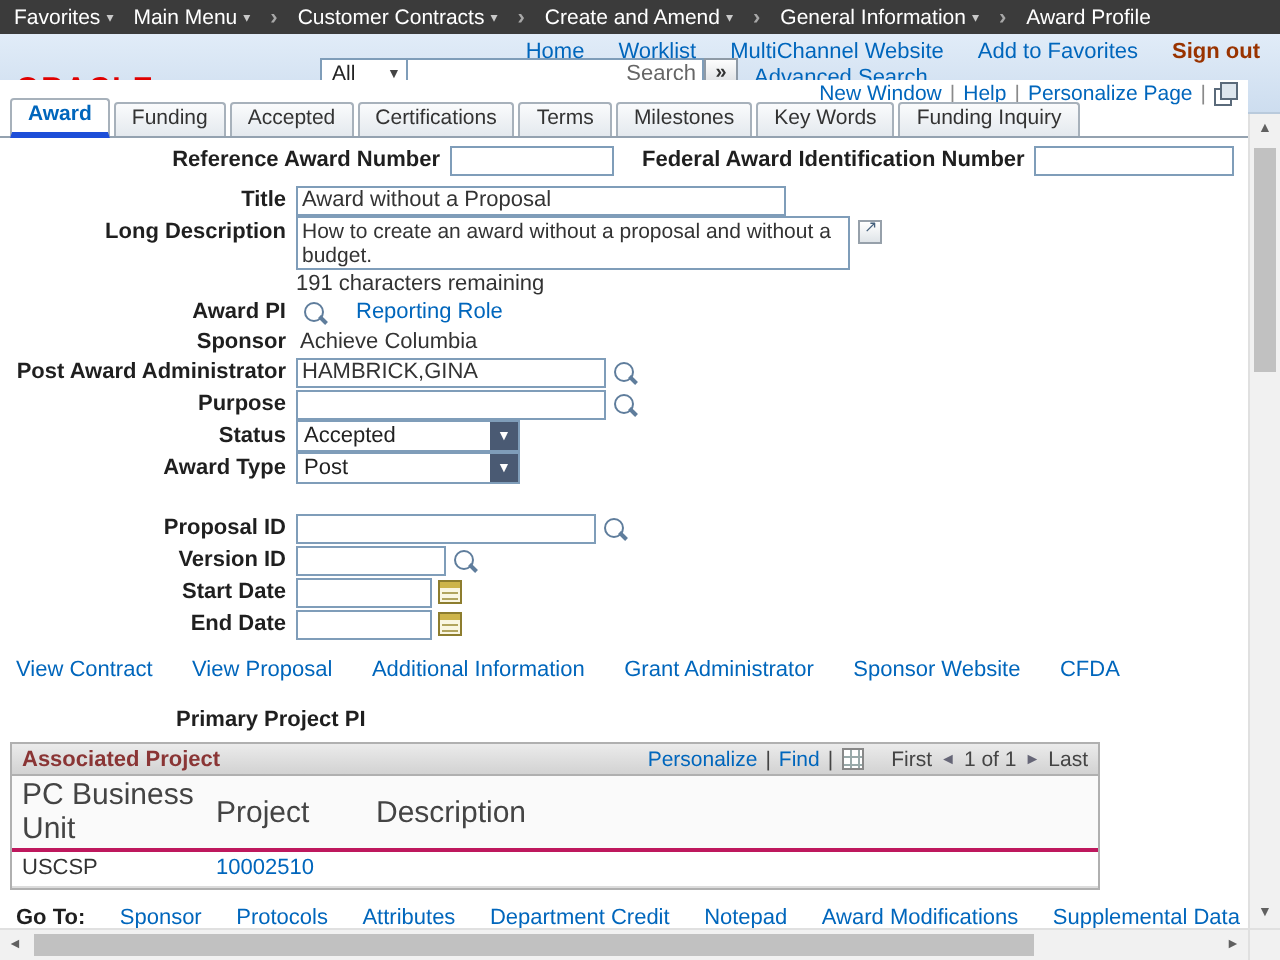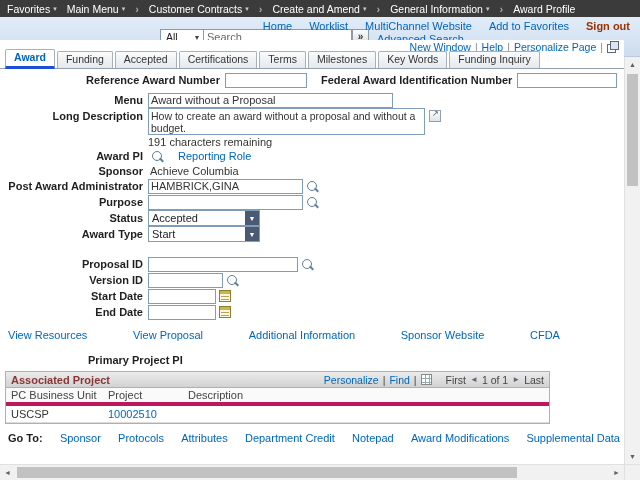--- a/index.html
+++ b/index.html
@@ -14,21 +14,21 @@
   .bc-caret { color:#c9c9c9; font-size:7px; margin-left:3px; }
   .bc-sep { color:#a8a8a8; font-size:11px; font-weight:bold; margin-right:10px; }
 
   
   .hdr { position:relative; height:40px; background:linear-gradient(#e1ecf8,#cdddef); border-bottom:1px solid #b9cadc; }
   .logo { position:absolute; left:8px; top:19px; color:#e00000; font-weight:bold; font-size:15px; letter-spacing:1px; }
   .search-area { position:absolute; left:116px; top:11px; display:flex; align-items:center; height:18px;padding-left:44px; }
   .scope { display:flex; align-items:center; width:44px; height:17px; border:1px solid #7f9db9; background:#fff; cursor:pointer; }
   .scope .scope-t { flex:1; padding-left:5px; font-size:10.5px; color:#222; }
   .scope .scope-a { width:12px; color:#444; font-size:7px; text-align:center; }
-  .search-input { width:148px; height:17px; border:1px solid #7f9db9; border-left:none; font-family:"Liberation Sans",sans-serif; font-size:11px; padding:0 3px; color:#333; }
+  .search-input { width:148px; height:17px; border:1px solid #7f9db9; border-left:none; font-family:"Liberation Sans",sans-serif; font-size:11px; padding:0 3px; color:#333;text-align:right; }
   .search-input::placeholder { color:#666; }
   .go-btn { width:17px; height:17px; border:1px solid #8e9aa6; background:linear-gradient(#fdfdfd,#d5d9dd); font-size:10px; font-weight:bold; color:#333; cursor:pointer; line-height:1; }
   .adv { margin-left:8px; margin-top:4px; }
   .hdr-links { position:absolute; top:3px; right:10px; display:flex; gap:17px; align-items:center; }
   a { color:#0066bc; text-decoration:none; cursor:pointer; }
   .signout { color:#993300; font-weight:bold; }
 
   
   .main { position:absolute; top:40px; left:0; width:624px; bottom:16px; overflow:hidden; background:#fff; }
   .tools { height:11px; display:flex; justify-content:flex-end; align-items:center; gap:4px; padding-right:6px; font-size:10.5px; margin-top:1px; }
@@ -78,21 +78,21 @@
 
   .grid { width:545px; margin-left:5px; border:1px solid #b0b0b0; }
   .grid-hdr { height:16px; background:linear-gradient(#ebebeb,#d2d2d2); border-bottom:1px solid #b0b0b0; display:flex; align-items:center; padding:0 5px; }
   .grid-title { flex:1; color:#8a3535; font-weight:bold; }
   .grid-tools { display:flex; align-items:center; gap:4px; font-size:10.5px; color:#444; }
   .icon-grid { display:inline-block; width:11px; height:11px; border:1px solid #888; background-color:#fff;
     background-image:linear-gradient(#9aa 1px,transparent 1px),linear-gradient(90deg,#9aa 1px,transparent 1px);
     background-size:4px 4px; background-position:-1px -1px; cursor:pointer; }
   .pg-arrow { color:#667; font-size:8px; cursor:pointer; }
   .grid-table { width:100%; border-collapse:collapse; }
-  .grid-table th { font-weight:normal; text-align:left; color:#444; background:#fafafa; border-bottom:4px solid #be185d; padding:1px 5px; height:14px; font-size:11px; }
+  .grid-table th { font-weight:normal; text-align:left; color:#444; background:#fafafa; border-bottom:2px solid #be185d; padding:1px 5px; height:14px; font-size:15px; }
   .grid-table td { padding:2px 5px; height:18px; border-bottom:1px solid #dcdcdc; color:#333; }
   .c1{width:97px;} .c2{width:80px;}
 
   .goto { display:flex; justify-content:space-between; align-items:center; width:612px; margin:7px 0 0 8px; height:14px; }
   .goto-label { font-weight:bold; color:#1f1f1f; }
 
   
   .vscroll { position:absolute; top:57px; right:0; width:16px; bottom:16px; background:#f1f1f1; border-left:1px solid #e0e0e0; }
   .hscroll { position:absolute; left:0; bottom:0; width:624px; height:16px; background:#f1f1f1; border-top:1px solid #e0e0e0; }
   .corner { position:absolute; right:0; bottom:0; width:16px; height:16px; background:#f1f1f1; border-left:1px solid #e0e0e0; border-top:1px solid #e0e0e0; }
@@ -185,21 +185,21 @@
       <div class="frow">
         <span class="flabel w-ref">Reference Award Number</span>
         <input class="tin w82" value="" style="">
         <span class="flabel auto">Federal Award Identification Number</span>
         <input class="tin w100" value="" style="">
       </div>
 
       <div class="spacer4"></div>
 
       <div class="frow">
-        <span class="flabel">Menu</span>
+        <span class="flabel">Title</span>
         <input class="tin w245" value="Award without a Proposal" style="">
       </div>
 
       <div class="frow top">
         <span class="flabel" style="padding-top:2px">Long Description</span>
         <textarea class="tarea" style="">How to create an award without a proposal and without a budget.</textarea>
         <span class="icon-expand"></span>
       </div>
 
       <div class="frow" style="height:13px">
@@ -234,21 +234,21 @@
         <span class="flabel">Status</span>
         <span class="dd">
             <span class="dd-t">Accepted</span>
             <span class="dd-b">▼</span>
           </span>
       </div>
 
       <div class="frow">
         <span class="flabel">Award Type</span>
         <span class="dd">
-            <span class="dd-t">Start</span>
+            <span class="dd-t">Post</span>
             <span class="dd-b">▼</span>
           </span>
       </div>
 
       <div class="spacer14"></div>
 
       <div class="frow">
         <span class="flabel">Proposal ID</span>
         <input class="tin w150" value="" style="">
         <span class="icon-search"></span>
@@ -266,23 +266,24 @@
         <span class="icon-cal"></span>
       </div>
 
       <div class="frow">
         <span class="flabel">End Date</span>
         <input class="tin w68" value="" style="">
         <span class="icon-cal"></span>
       </div>
 
       <div class="rel-links">
-        <a>View Resources</a>
+        <a>View Contract</a>
         <a>View Proposal</a>
         <a>Additional Information</a>
+        <a>Grant Administrator</a>
         <a>Sponsor Website</a>
         <a>CFDA</a>
       </div>
 
       <div class="ppi">Primary Project PI</div>
 
       <div class="grid">
         <div class="grid-hdr">
           <span class="grid-title">Associated Project</span>
           <span class="grid-tools">

